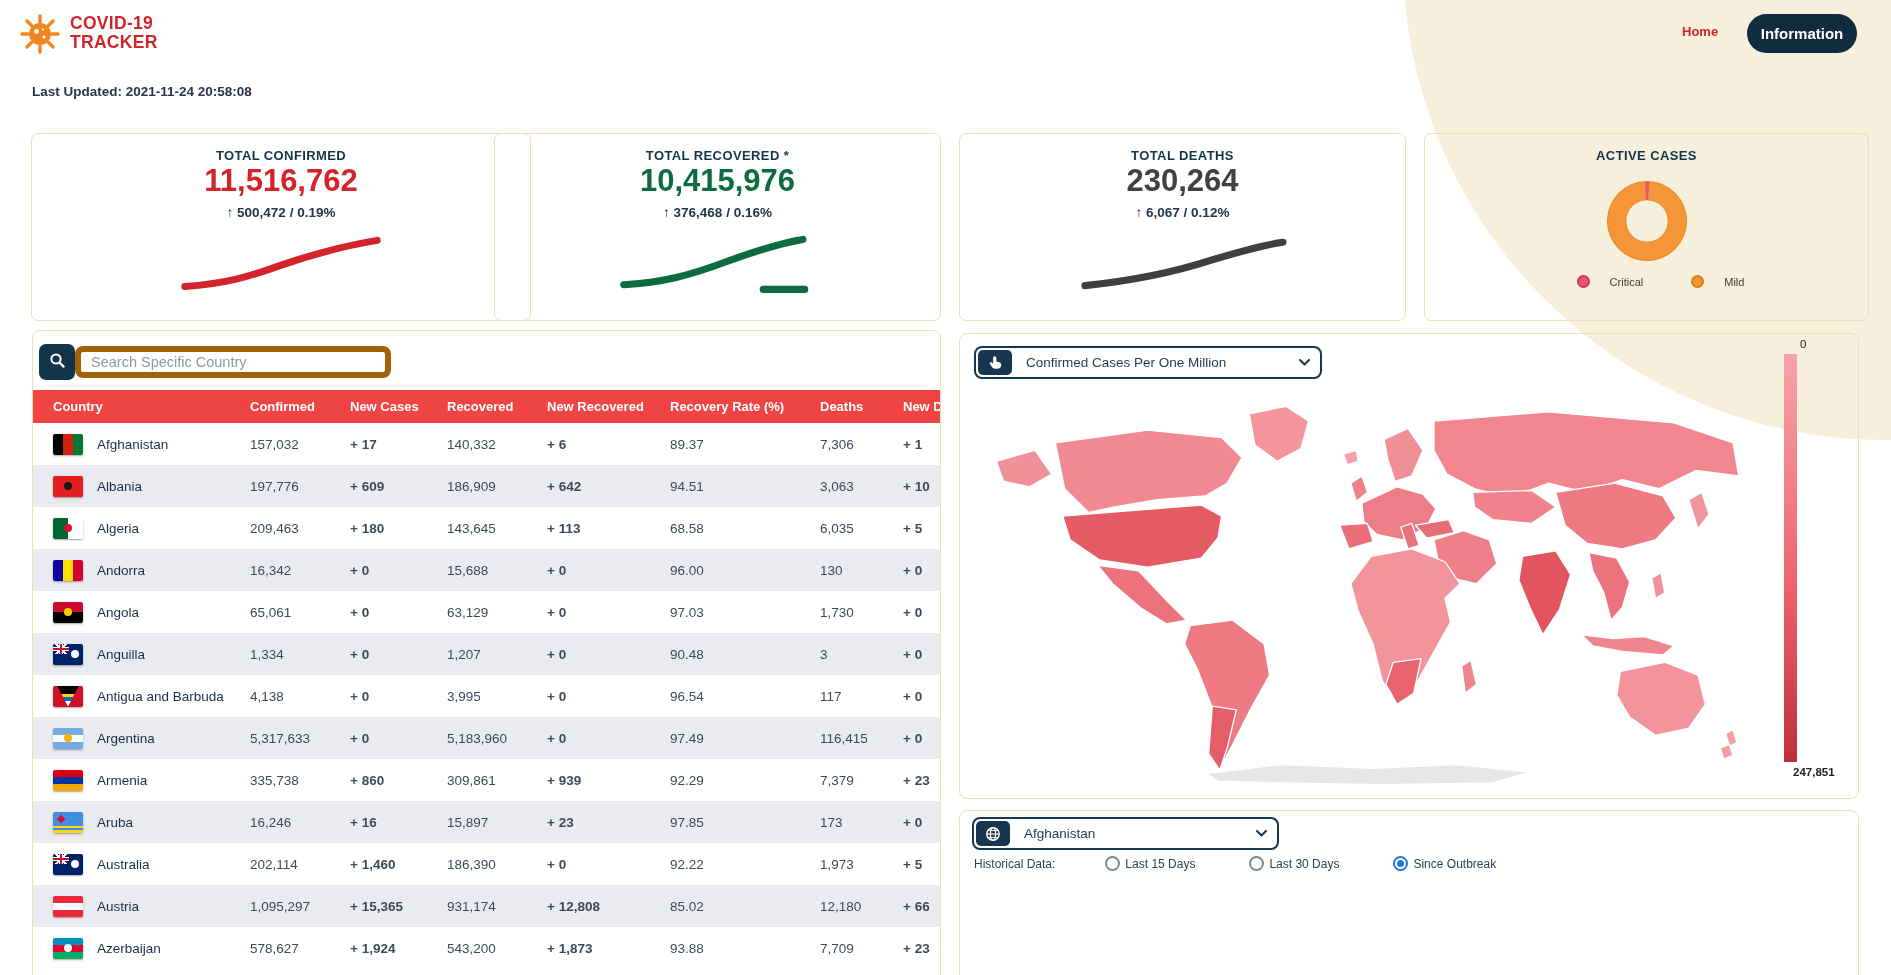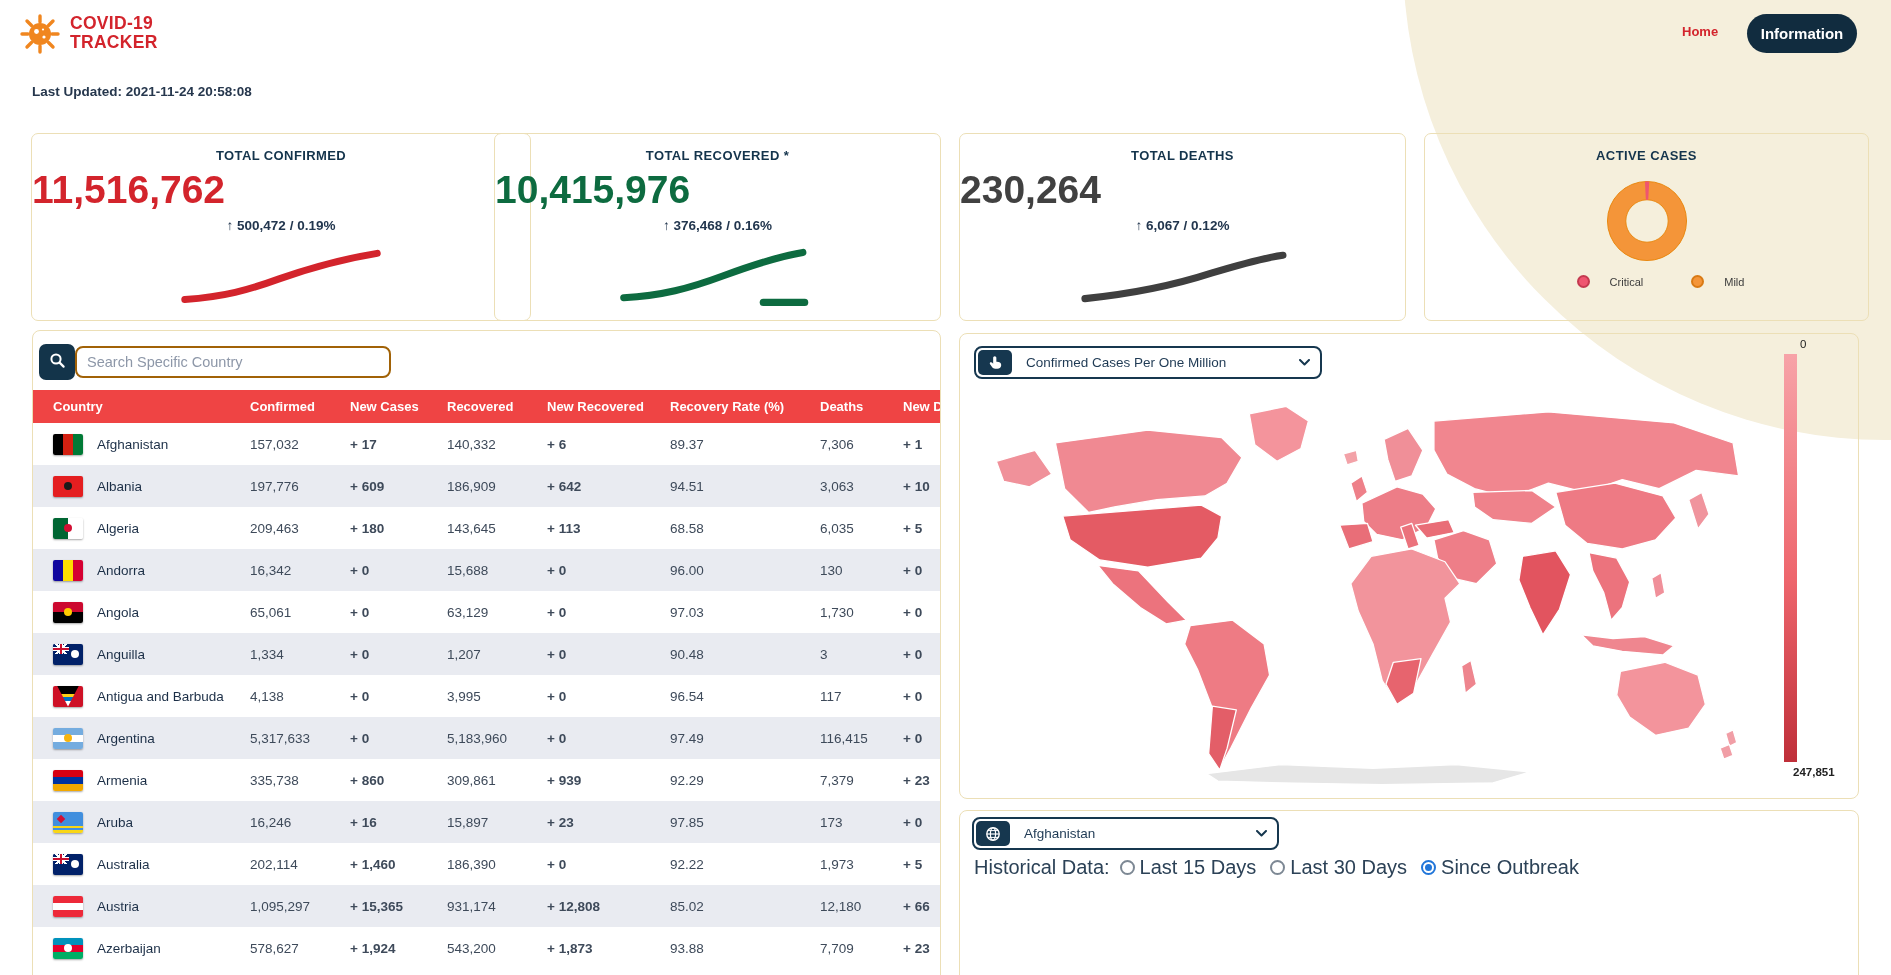--- a/index.html
+++ b/index.html
@@ -13,40 +13,40 @@
   .logo{position:absolute;left:18px;top:12px;display:flex;gap:8px;z-index:2;cursor:pointer;}
   .brand{font-weight:bold;color:#d3242c;font-size:17.5px;line-height:19px;letter-spacing:.3px;margin-top:2px;}
   .home{position:absolute;left:1682px;top:24px;font-size:13px;font-weight:bold;color:#d3242c;z-index:2;cursor:pointer;text-decoration:none;}
   .info-btn{position:absolute;left:1747px;top:14px;width:110px;height:39px;background:#112c3f;color:#fff;border:none;border-radius:20px;font-size:15px;font-weight:bold;z-index:2;cursor:pointer;font-family:inherit;}
   .last-updated{position:absolute;left:32px;top:84px;font-size:13.5px;font-weight:bold;color:#26374d;z-index:1;}
 
   
   .card{position:absolute;top:133px;height:188px;border:1px solid #ecdfb6;border-radius:7px;z-index:1;box-sizing:border-box;}
   .card1{left:31px;width:500px;} .card2{left:494px;width:447px;} .card3{left:959px;width:447px;} .card4{left:1424px;width:445px;}
   .card-title{text-align:center;margin-top:14px;font-size:13px;font-weight:bold;color:#14344c;letter-spacing:.4px;}
-  .card-value{margin-top:5px;font-size:39px;font-weight:bold;}
+  .card-value{text-align:center;font-size:31px;font-weight:bold;}
   .v-red{color:#d3242c;} .v-green{color:#0d6b40;} .v-dark{color:#414141;}
   .card-delta{text-align:center;margin-top:6px;font-size:13.5px;font-weight:bold;color:#22364e;}
   .spark{display:block;margin:10px auto 0;}
   .donut-wrap{display:flex;justify-content:center;margin-top:4px;}
   .legend{display:flex;justify-content:center;gap:20px;margin-top:0;font-size:11px;color:#3c3c3c;align-items:center;}
   .litem{display:flex;align-items:flex-end;gap:20px;padding-left:28px;}
   .ldot{width:13px;height:13px;border-radius:50%;box-sizing:border-box;border:2px solid;}
   .ldot.critical{background:#ef5570;border-color:#c43a50;}
   .ldot.mild{background:#f49539;border-color:#d97a14;}
 
   
   .panel{position:absolute;border:1px solid #ecdfb6;border-radius:8px;z-index:1;box-sizing:border-box;}
   .left-panel{left:32px;top:330px;width:909px;height:660px;overflow:hidden;}
   .map-panel{left:959px;top:333px;width:900px;height:466px;}
   .hist-panel{left:959px;top:810px;width:900px;height:180px;}
 
   
   .search-iconbox{position:absolute;left:6px;top:13px;width:36px;height:36px;background:#13344a;border-radius:7px;display:flex;align-items:center;justify-content:center;}
-  .search-input{position:absolute;left:42px;top:15px;width:316px;height:32px;box-sizing:border-box;border:2px solid #a16207;border-radius:8px;padding:0 10px;font-size:14.5px;color:#21364e;font-family:inherit;outline:none;}
+  .search-input{position:absolute;left:42px;top:15px;width:316px;height:32px;box-sizing:border-box;border:6px solid #a16207;border-radius:8px;padding:0 10px;font-size:14.5px;color:#21364e;font-family:inherit;outline:none;}
   .search-input::placeholder{color:#8d97a8;}
 
   
   .tbl-wrap{position:absolute;left:0;top:59px;width:960px;}
   table.tbl{border-collapse:collapse;table-layout:fixed;width:960px;}
   .tbl th{background:#ef4444;color:#fff;font-size:13px;height:33px;text-align:left;font-weight:bold;padding:0 0 0 2px;white-space:nowrap;overflow:hidden;}
   .tbl td{height:42px;font-size:13.5px;color:#3e4a5a;padding:0 0 0 2px;white-space:nowrap;overflow:hidden;}
   .tbl th:first-child,.tbl td:first-child{padding-left:20px;}
   .tbl tbody tr:nth-child(even){background:#e9ebf1;}
   .country-cell{display:flex;align-items:center;gap:14px;height:42px;}
@@ -77,23 +77,23 @@
   .map-dd{left:14px;top:12px;width:348px;height:33px;}
   .hist-dd{left:12px;top:6px;width:307px;height:33px;}
 
   
   .worldmap{position:absolute;left:16px;top:56px;}
   .scalebar{position:absolute;left:824px;top:20px;width:13px;height:408px;background:linear-gradient(#f7a3a8,#ee666d 55%,#bf2f39);}
   .scale-min{position:absolute;left:840px;top:4px;font-size:11.5px;color:#222;}
   .scale-max{position:absolute;left:833px;top:432px;font-size:11.5px;color:#222;font-weight:bold;}
 
   
-  .hist-row{position:absolute;left:14px;top:45px;display:flex;align-items:center;font-size:20px;color:#2c4257;}
+  .hist-row{position:absolute;left:14px;top:45px;display:flex;align-items:center;font-size:12px;color:#2c4257;}
   .hist-label{margin-right:10px;}
-  .radio-opt{display:flex;align-items:center;margin-right:14px;cursor:pointer;}
+  .radio-opt{display:flex;align-items:center;margin-right:14px;cursor:pointer;margin-left:40px;}
   .radio{width:15px;height:15px;border-radius:50%;border:2px solid #7d8894;box-sizing:border-box;margin-right:5px;position:relative;background:#fff;}
   .radio.sel{border-color:#2176d9;}
   .radio.sel::after{content:"";position:absolute;left:2px;top:2px;right:2px;bottom:2px;border-radius:50%;background:#2176d9;}
 </style>
 </head>
 <body>
 
 <div class="bg-circle"></div>
 
 <div class="logo">

